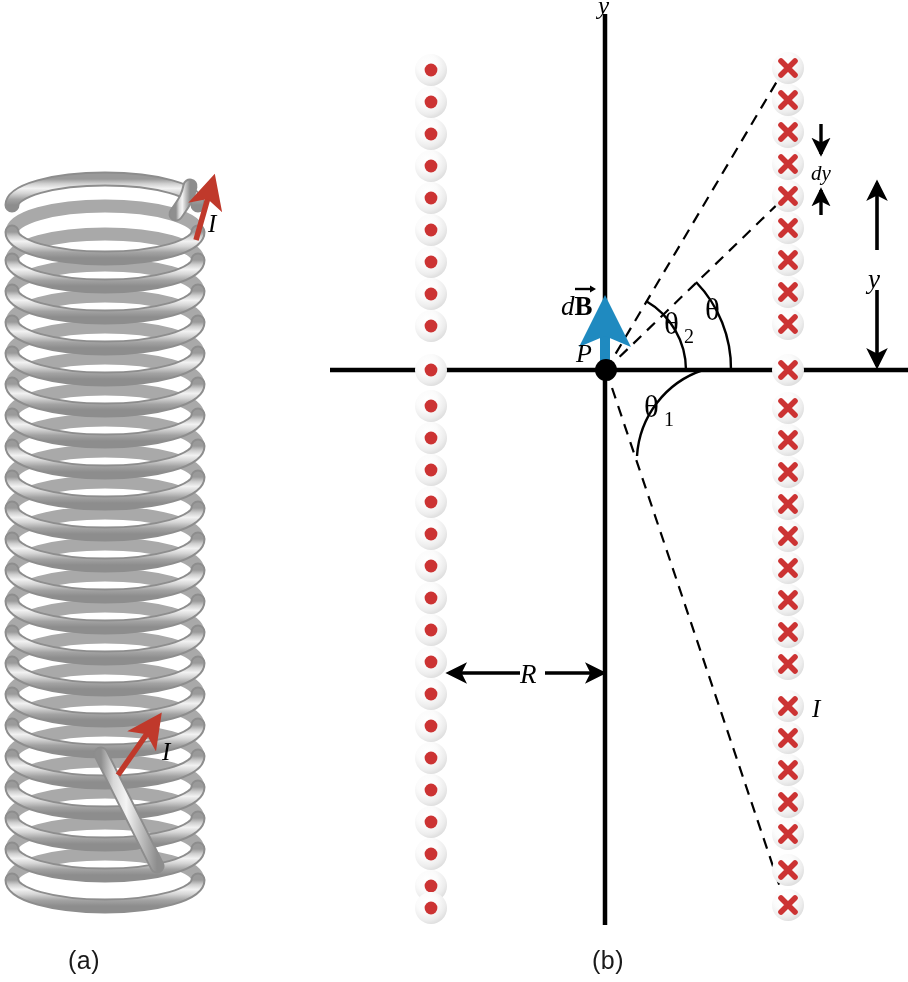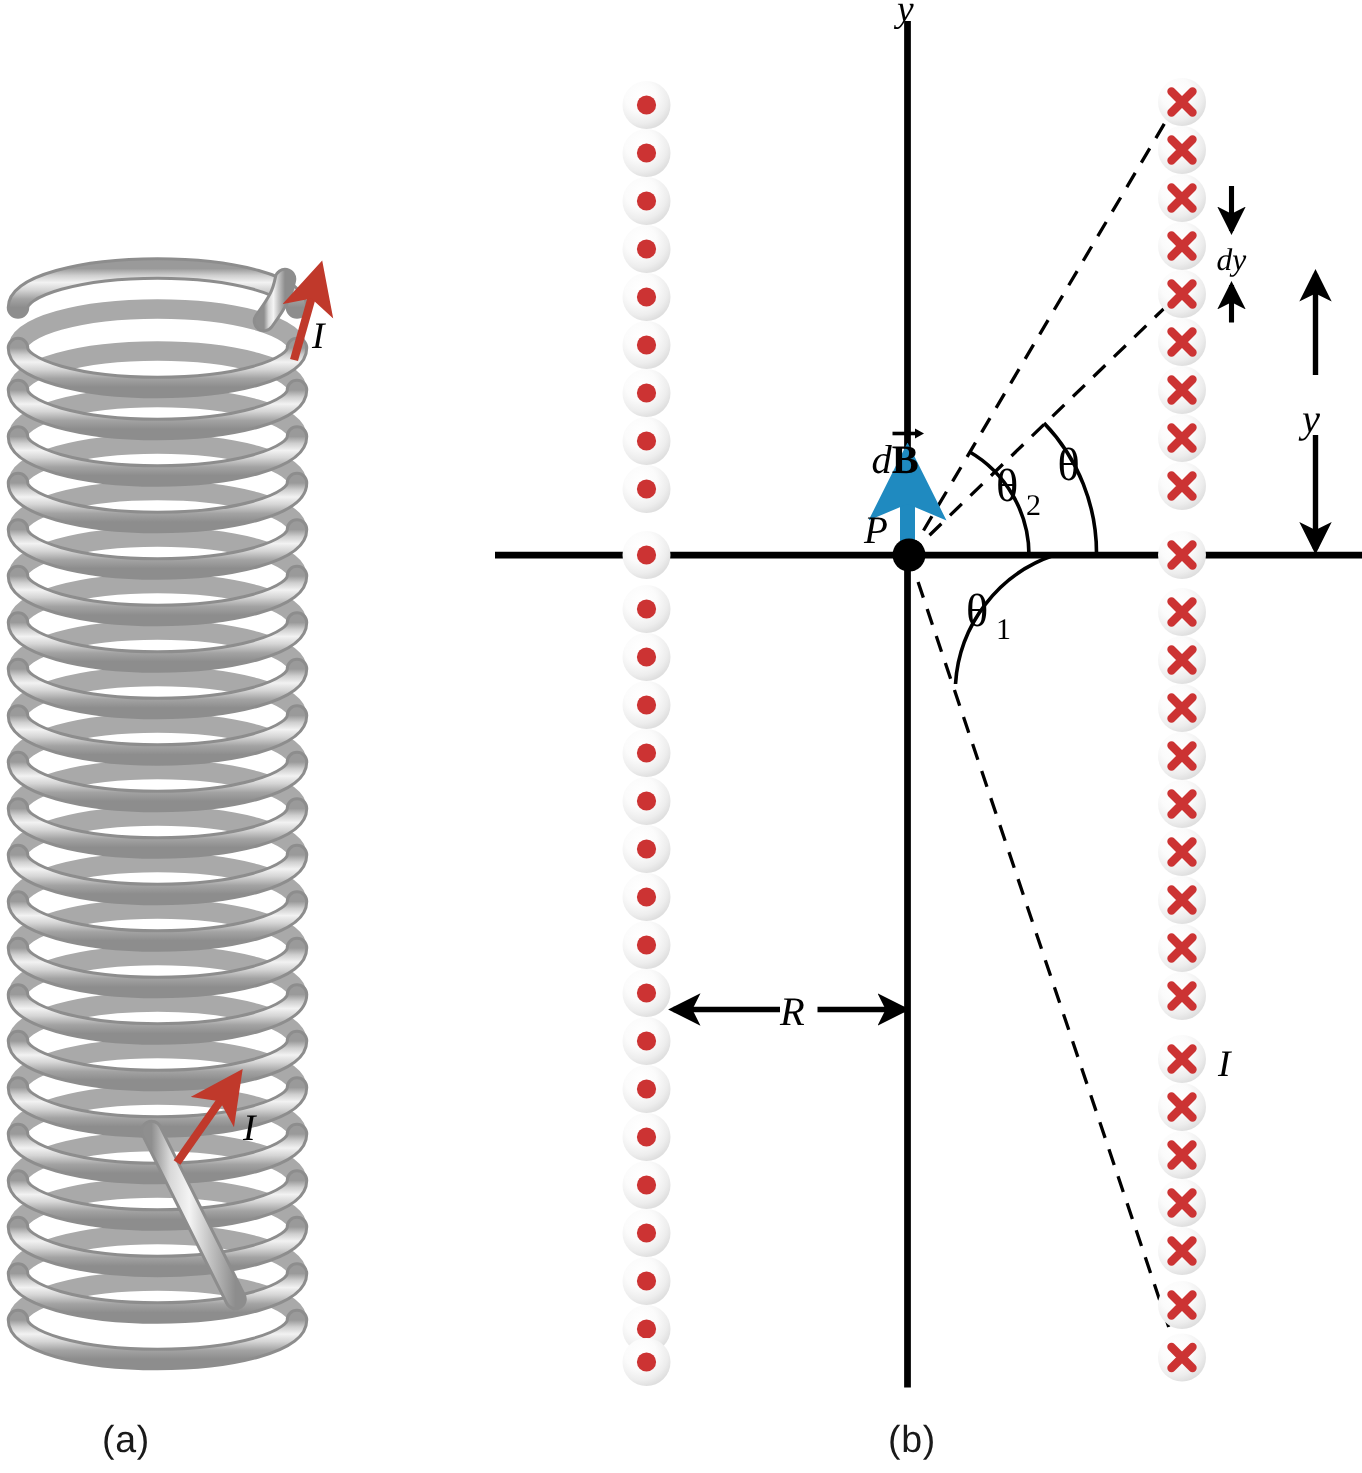--- a/index.html
+++ b/index.html
@@ -470,21 +470,21 @@
     </g>
     <text class="mathlbl" x="811" y="180" font-size="21">dy</text>
 
     <g>
       <line x1="877" y1="250" x2="877" y2="183" stroke="#000000" stroke-width="3.6" marker-end="url(#arrowBlk)"></line>
       <line x1="877" y1="290" x2="877" y2="366" stroke="#000000" stroke-width="3.6" marker-end="url(#arrowBlk)"></line>
     </g>
     <text class="mathlbl" x="868" y="288" font-size="27">y</text>
   </svg>
 
-  <div style="position:absolute; left:581px; top:293px; line-height:1;">
+  <div style="position:absolute; left:561px; top:293px; line-height:1;">
     <span style="font-family:'Liberation Serif',serif; font-style:italic; font-size:27px; color:#000;">d</span><span style="position:relative; display:inline-block;">
       <span style="font-family:'Liberation Serif',serif; font-weight:bold; font-size:27px; color:#000;">B</span>
       <svg width="24" height="10" style="position:absolute; left:-1px; top:-9px;">
         <line x1="1" y1="5" x2="18" y2="5" stroke="#000" stroke-width="2.4"></line>
         <path d="M16,1.6 L22,5 L16,8.4 z" fill="#000"></path>
       </svg>
     </span>
   </div>
 
   <div class="panel-label" id="label-a">(a)</div>

